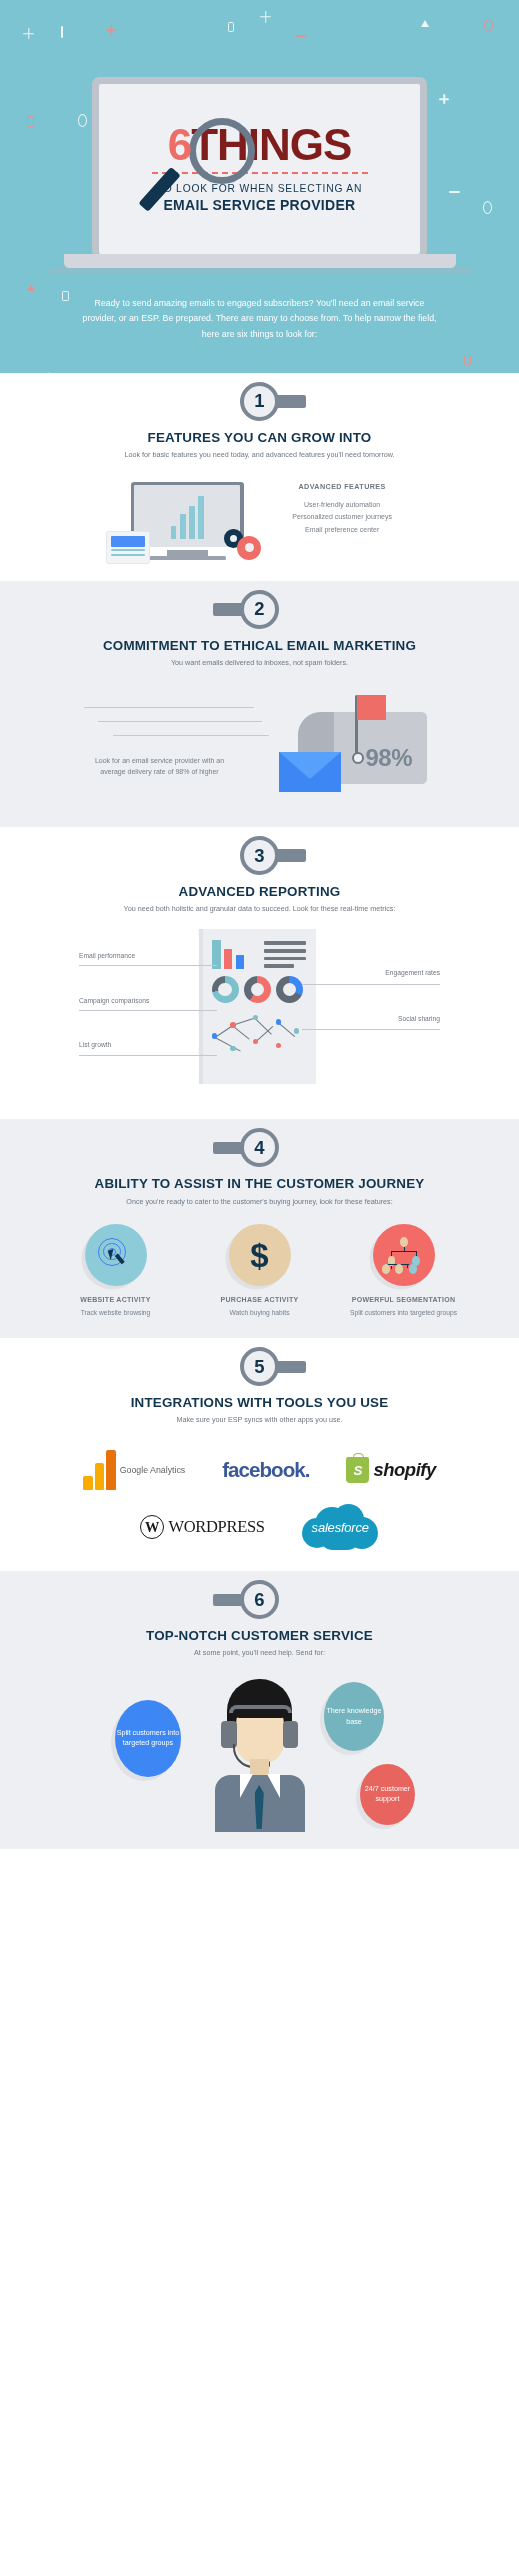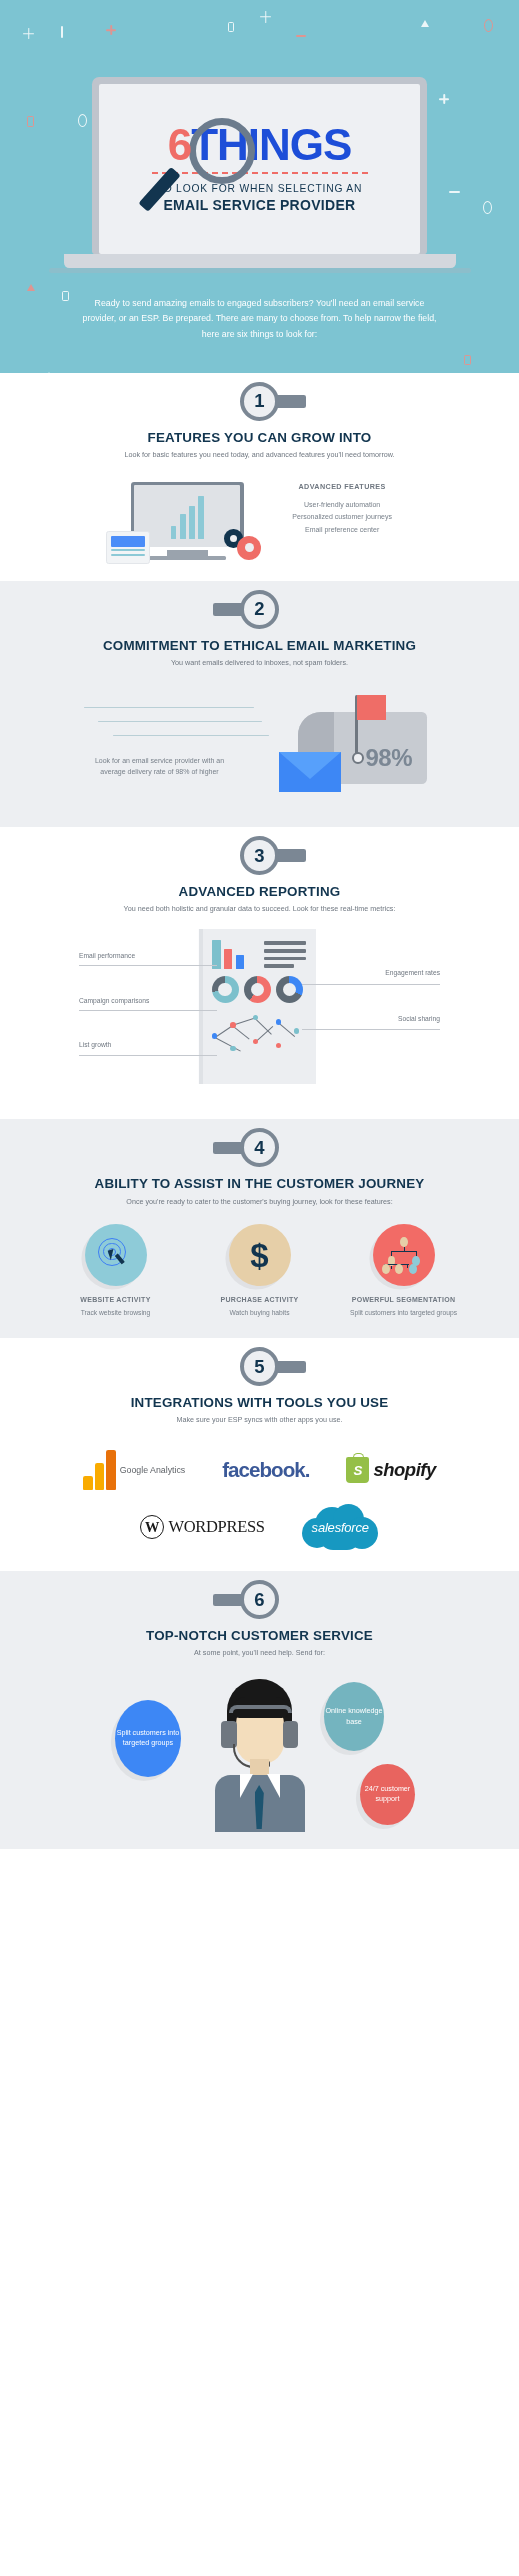--- a/index.html
+++ b/index.html
@@ -53,21 +53,21 @@
     height:13.4px;background:#d3d7dd;border-radius:0 0 5.2px 5.2px;
   }
   .laptop-foot{width:422px;margin:0 auto;height:5.2px;background:#9fb9c4;border-radius:2.6px;opacity:.45;}
 
   .title-row{display:flex;align-items:center;justify-content:center;position:relative;margin-bottom:2.1px;}
   .big-six{
     font-size:44px;font-weight:bold;color:#ef6d67;letter-spacing:-1px;
     line-height:.9;position:relative;z-index:3;
   }
   .big-things{
-    font-size:44px;font-weight:bold;color:#1d4ed8;letter-spacing:-1px;line-height:.9;
+    font-size:44px;font-weight:bold;color:#7f1d1d;letter-spacing:-1px;line-height:.9;
   }
   .magnifier-hero{
     position:absolute;left:21.6px;top:-7.2px;width:66px;height:66px;
     border:7.2px solid #6b7b8c;border-radius:50%;z-index:2;background:transparent;
   }
   .mag-handle-hero{
     position:absolute;left:-14.4px;top:40px;width:13.4px;height:49px;background:#12354f;
     border-radius:3.1px;transform:rotate(42deg);z-index:1;
   }
   .dashed-line{
@@ -537,21 +537,21 @@
   <div class="sec gray">
     <div class="step left">
       <span class="handle"></span>
       <span class="circle">6</span>
     </div>
     <h2>TOP-NOTCH CUSTOMER SERVICE</h2>
     <div class="sub">At some point, you'll need help. Send for:</div>
 
     <div class="s6-art">
       <div class="bubble b-blue">Split customers into targeted groups</div>
-      <div class="bubble b-teal">Online knowledge base</div>
+      <div class="bubble b-teal">There knowledge base</div>
       <div class="bubble b-red">24/7 customer support</div>
 
       <div class="agent">
         <span class="ag-hair"></span>
         <span class="ag-face"></span>
         <span class="ag-fringe"></span>
         <span class="ag-band"></span>
         <span class="ag-ear-l"></span>
         <span class="ag-ear-r"></span>
         <span class="ag-mic"></span>

